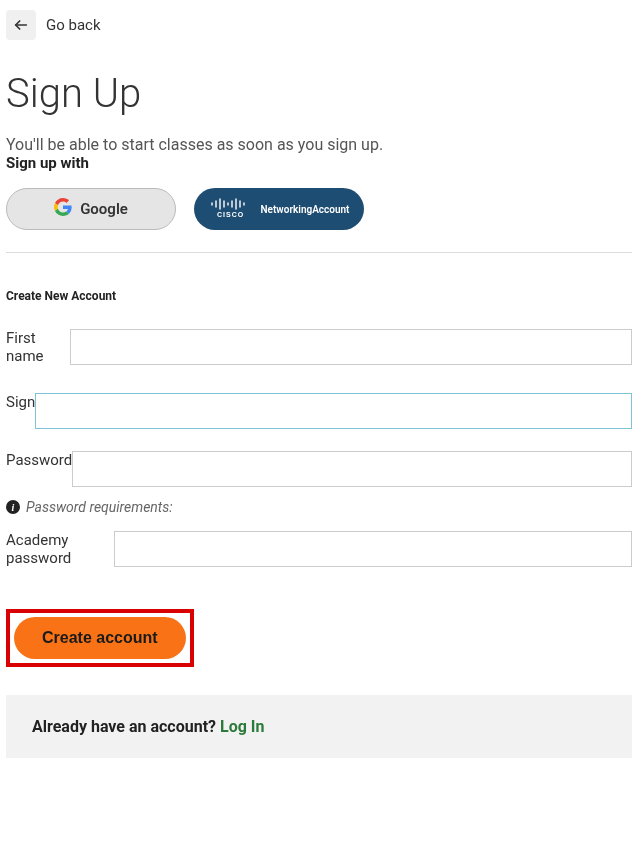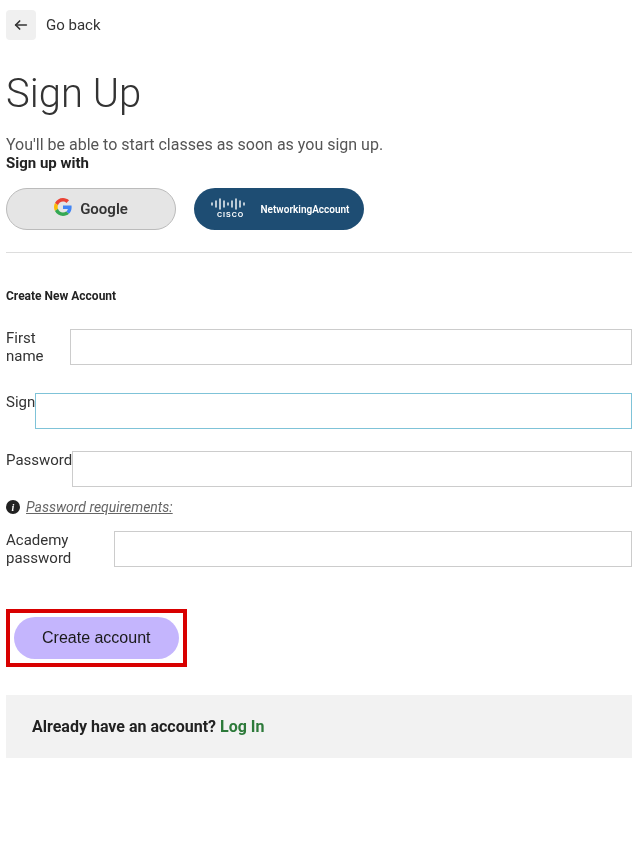--- a/index.html
+++ b/index.html
@@ -141,34 +141,33 @@
       display: flex;
       align-items: center;
       justify-content: center;
       font-style: italic;
       font-family: Georgia, serif;
     }
     .req-link {
       font-size: 14px;
       color: #666;
       font-style: italic;
-      text-decoration: underline;
       cursor: pointer;
     }
     .submit-wrap {
       display: inline-block;
       border: 4px solid #d80000;
       margin-top: 14px;
       margin-bottom: 28px;
     }
     .create-btn {
-      background: #c4b5fd;
+      background: #f97316;
       color: #1a1a1a;
       font-size: 16px;
-      font-weight: 400;
+      font-weight: 700;
       border: none;
       padding: 12px 28px;
       border-radius: 22px;
       cursor: pointer;
       margin: 4px;
     }
     .already-bar {
       background: #f2f2f2;
       padding: 22px 26px;
     }

